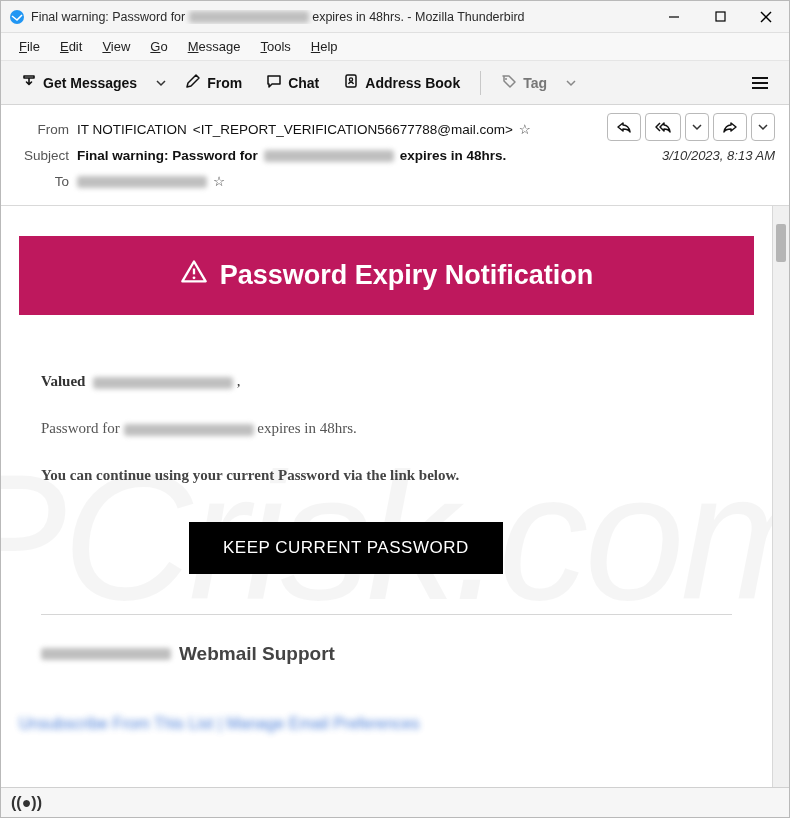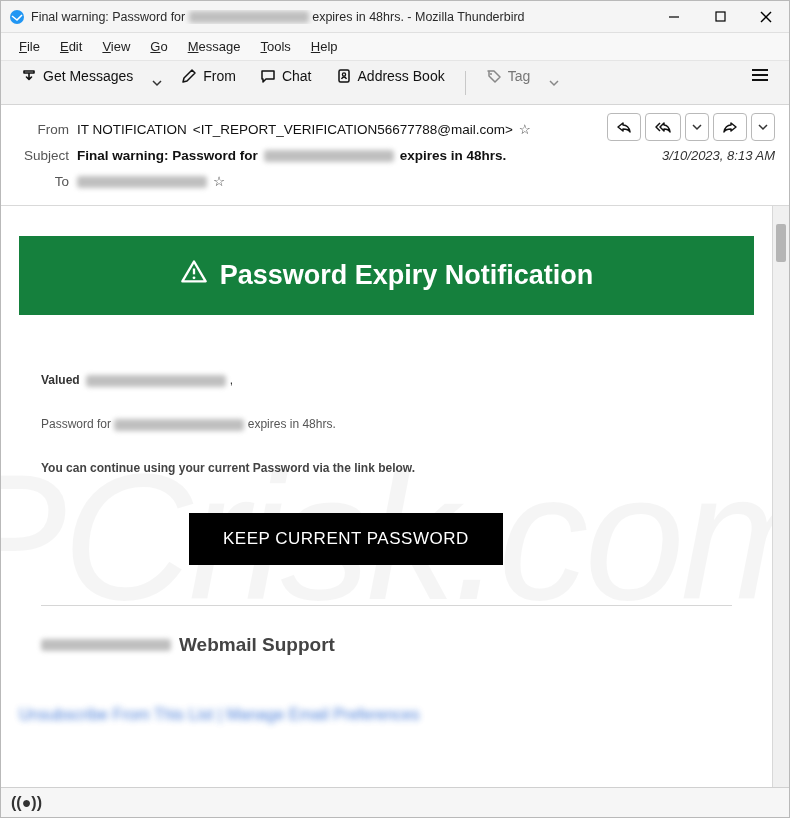--- a/index.html
+++ b/index.html
@@ -75,26 +75,27 @@
     align-items: center;
     padding: 0 10px;
     gap: 4px;
     background: #f3f3f3;
     border-bottom: 1px solid #d5d5d5;
   }
   .tb-btn {
     height: 30px;
     padding: 0 10px;
     display: flex;
-    align-items: flex-start;
+    align-items: center;
     gap: 6px;
     font-size: 14px;
     color: #111;
     border-radius: 3px;
     cursor: pointer;
+    font-weight: bold;
   }
   .tb-sep {
     width: 1px;
     height: 24px;
     background: #c8c8c8;
     margin: 0 6px;
   }
   .tb-chevron {
     width: 20px;
     height: 30px;
@@ -194,36 +195,36 @@
     font-size: 180px;
     font-style: italic;
     font-weight: 300;
     letter-spacing: -4px;
     color: rgba(0,0,0,0.04);
     white-space: nowrap;
     transform: translateY(40px);
   }
   .email-content { position: relative; z-index: 1; }
   .banner {
-    background: #15803d;
+    background: #be185d;
     color: #fff;
     text-align: center;
     padding: 22px 10px;
     font-size: 27px;
     font-weight: 700;
     display: flex;
     align-items: center;
     justify-content: center;
     gap: 12px;
     margin-bottom: 58px;
   }
   .banner svg { flex-shrink:0; }
   .body-text {
-    font-family: Liberation Sans, sans-serif;
-    font-size: 12px;
+    font-family: Liberation Serif, serif;
+    font-size: 15px;
     color: #555;
     padding: 0 22px;
   }
   .body-text p { margin-bottom: 30px; }
   .body-text .lead { color:#333; }
   .body-text .lead b { font-weight:700; }
   .body-text .strong-line { font-weight:700; color:#444; }
   .keep-btn {
     display: inline-block;
     margin: 8px 0 40px 170px;

